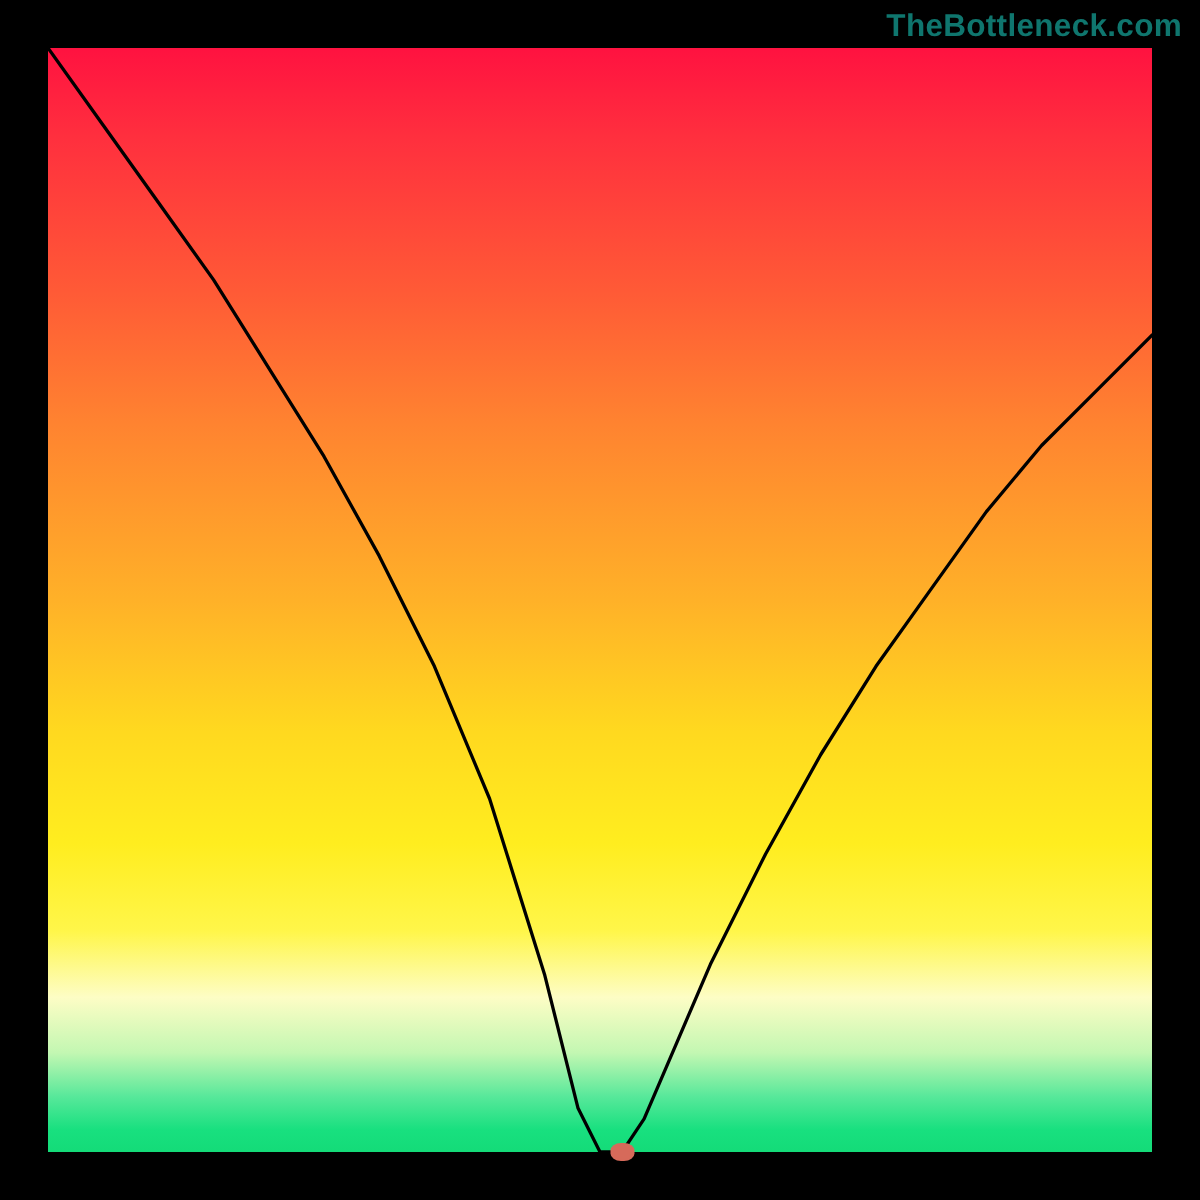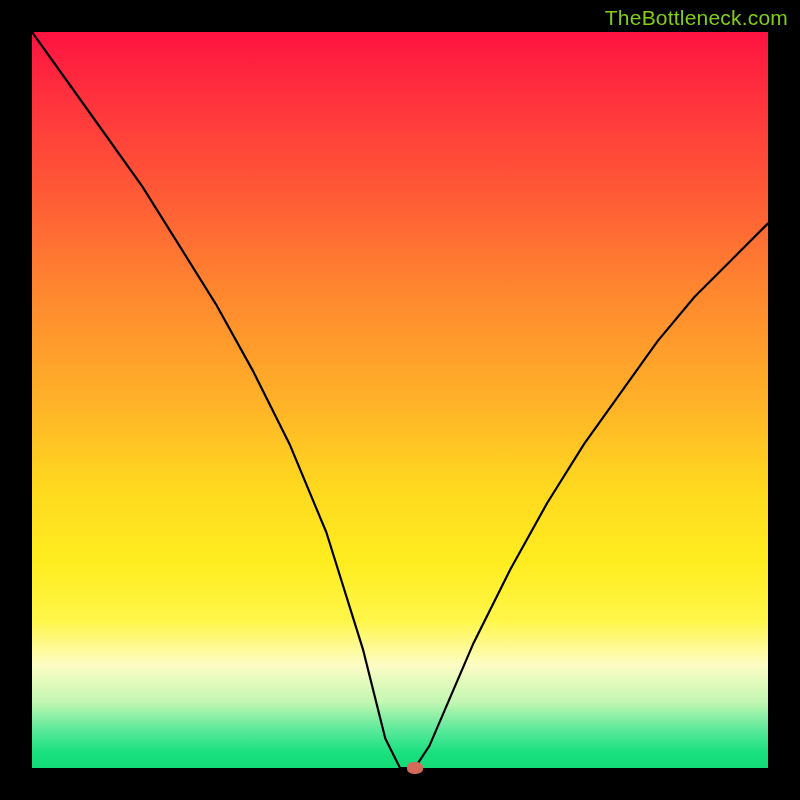--- a/index.html
+++ b/index.html
@@ -37,24 +37,24 @@
       #c3f7b2 91%,
       #57e89a 95%,
       #18e07f 98%,
       #14db78 100%
     );
   }
   .watermark {
     position: absolute;
     top: 6px;
     right: 12px;
-    color: #84cc16;
+    color: #0f766e;
     font-size: 21px;
     letter-spacing: 0.2px;
-    font-weight: 400;
+    font-weight: 700;
     text-align: right;
   }
   svg.curve {
     position: absolute;
     left: 0;
     top: 0;
     width: 736px;
     height: 736px;
   }
   .marker {

